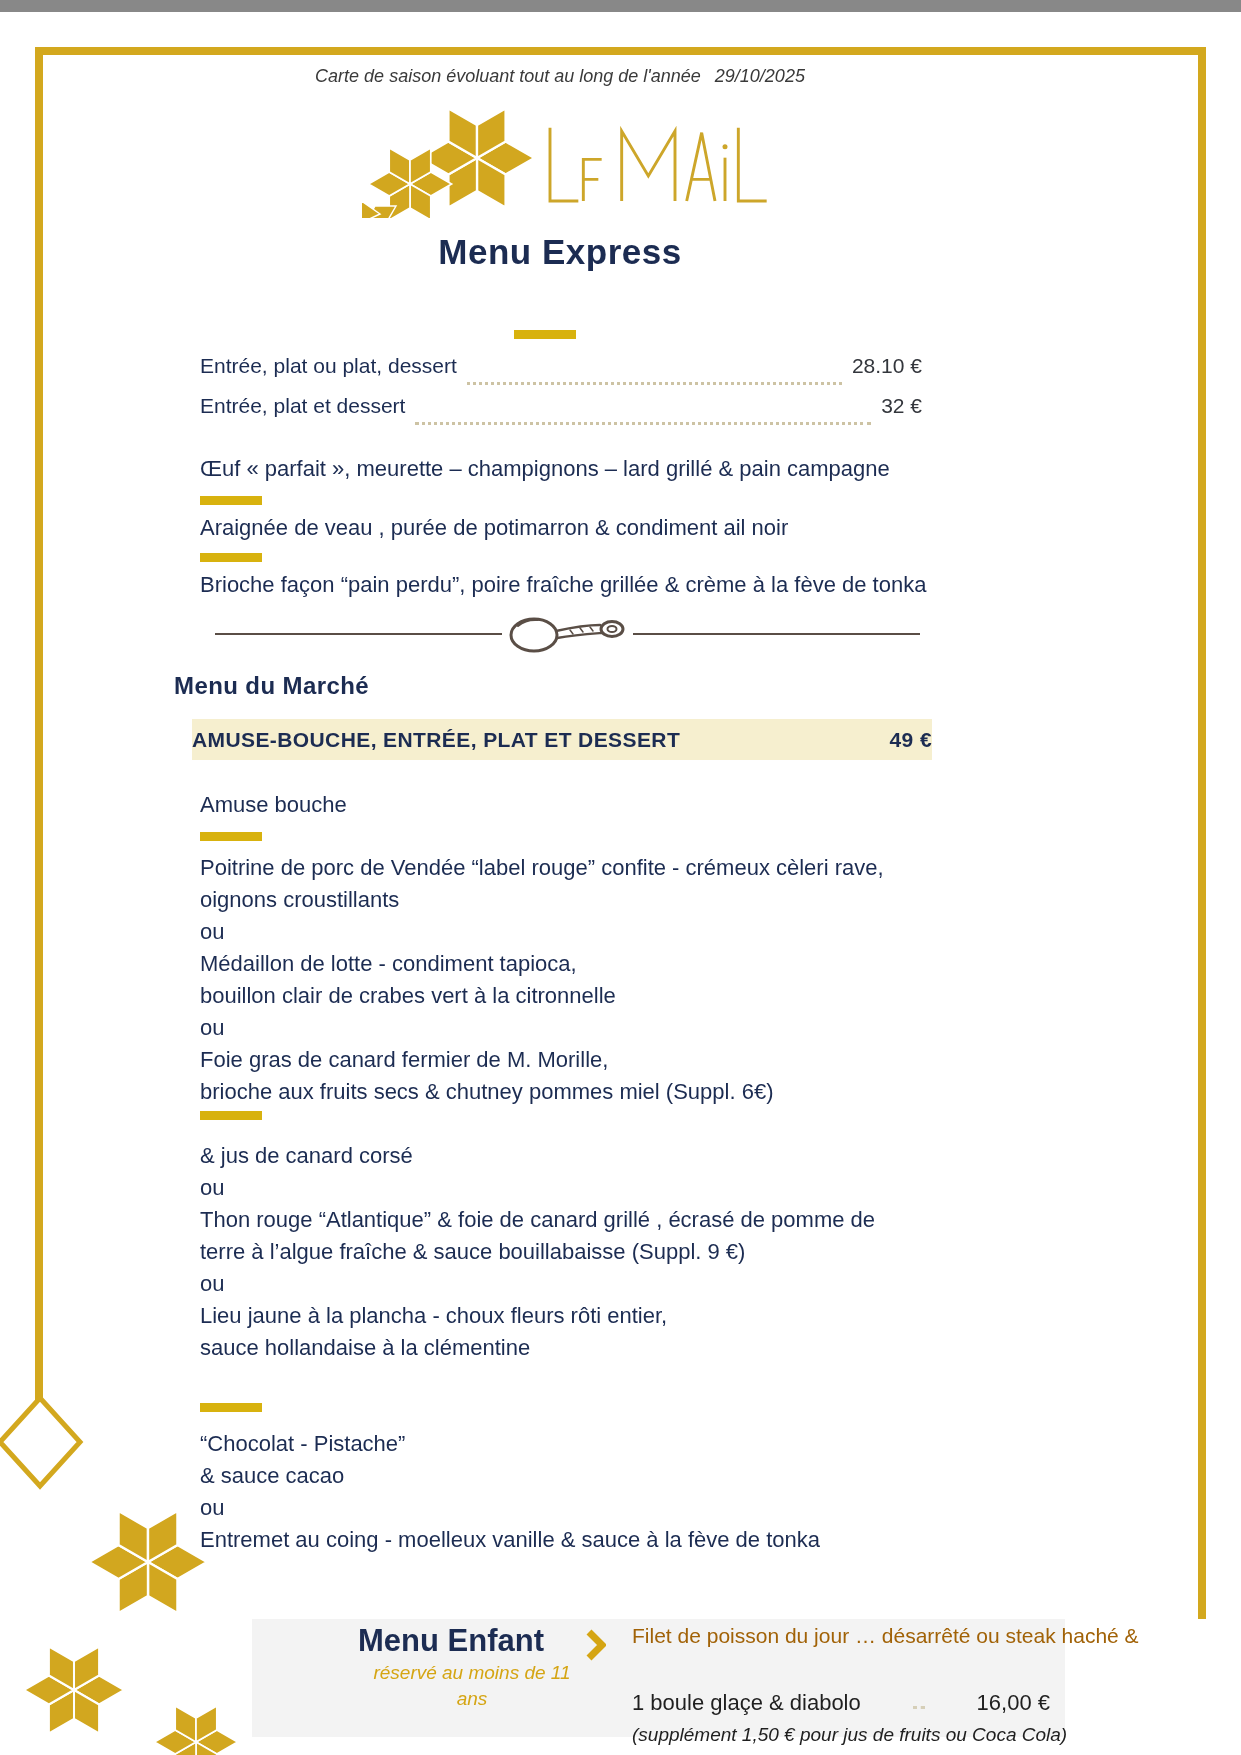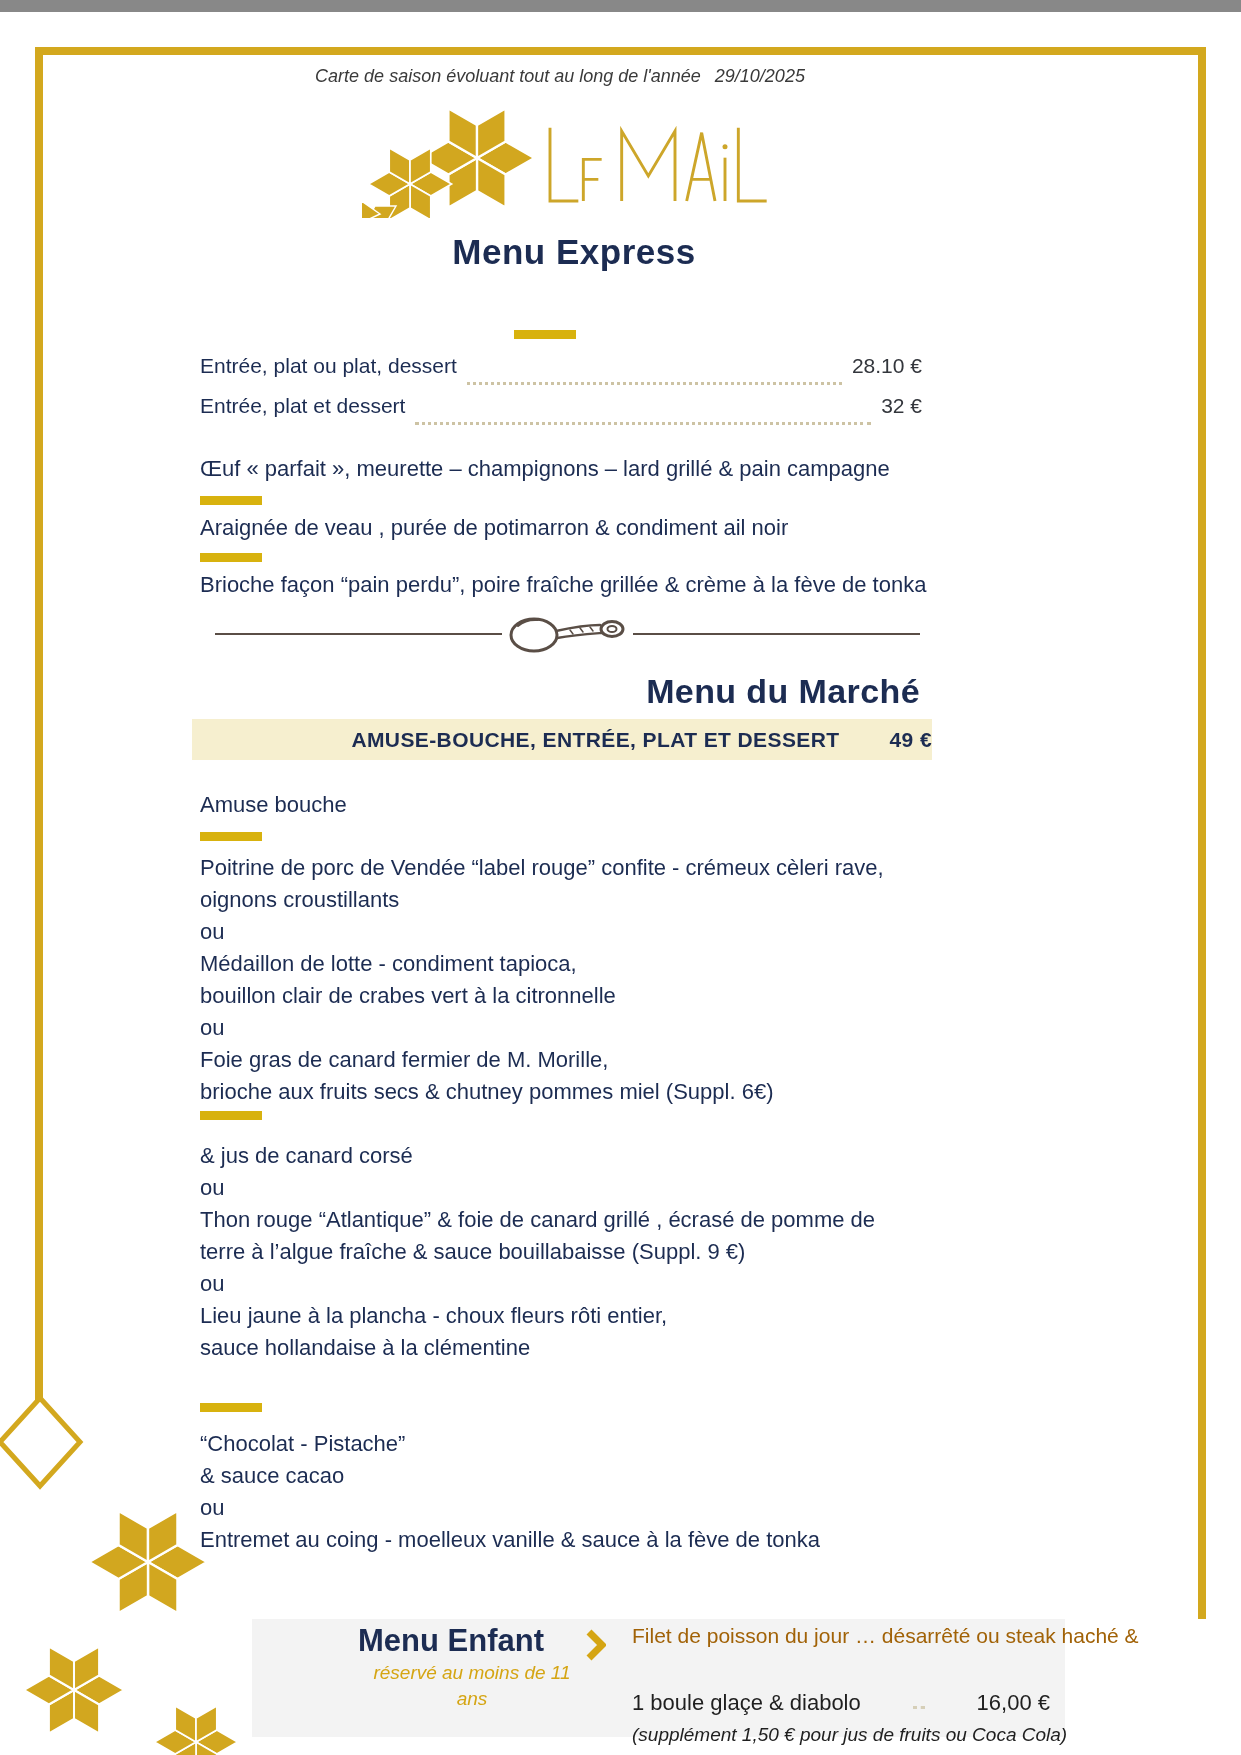--- a/index.html
+++ b/index.html
@@ -14,44 +14,44 @@
     color:var(--navy);
   }
   .abs{position:absolute;}
   
   .frame{background:var(--gold);}
   
   .tagline{left:190px; top:54px; width:740px; text-align:center;
     font-style:italic; font-size:18px; color:#3a3a3a;}
   .tagline .date{margin-left:14px;}
   
-  .h-express{left:204px; top:220px; width:740px; text-align:center;
+  .h-express{left:190px; top:220px; width:740px; text-align:center;
     font-size:35px; font-weight:bold; letter-spacing:.5px; color:var(--navy);}
   .sub-express{left:190px; top:271px; width:740px; text-align:center;
     font-size:19px; font-style:italic; color:var(--navy);}
-  .h-marche{left:180px; top:660px; width:740px; text-align:right;
-    font-size:34px; font-weight:bold; letter-spacing:.4px; color:var(--navy);}
+  .h-marche{left:174px; top:660px; width:740px; text-align:left;
+    font-size:24px; font-weight:bold; letter-spacing:.4px; color:var(--navy);}
   
   .bar{width:62px; height:9px; background:var(--gold_bright);}
   
   .pricing{left:200px; top:342px; width:722px;}
   .prow{display:flex; align-items:baseline; height:40px; font-size:21px;}
   .prow .lbl{color:var(--navy); white-space:nowrap;}
   .prow .leader{flex:1; border-bottom:3px dotted var(--leader_dots);
     margin:0 10px; align-self:flex-end; margin-bottom:9px;}
   .prow .amt{color:#33363c; white-space:nowrap;}
   
   .dish{left:200px; width:760px; font-size:22px; line-height:32px; color:var(--navy);}
   .dish .line{height:32px; white-space:nowrap;}
   .single{left:200px; width:780px; font-size:22px; color:var(--navy); white-space:nowrap;}
   
   .sline{height:2px; background:var(--spoon);}
   
   .banner{left:192px; top:707px; width:740px; height:41px; background:var(--banner_bg);
-    display:flex; align-items:center; justify-content:flex-end; gap:50px;
+    display:flex; align-items:center; justify-content:space-between; gap:50px;
     font-size:21px; font-weight:bold; letter-spacing:.4px; color:var(--navy);}
   
   .panel{left:252px; top:1607px; width:813px; height:118px; background:var(--panel_bg);}
   .enfant-title{left:358px; top:1611px; font-size:31px; font-weight:bold; color:var(--navy); white-space:nowrap;}
   .enfant-note{left:352px; width:240px; text-align:center; font-size:19px;
     font-style:italic; color:#d5a513;}
   .kidline{left:632px; width:418px; font-size:21px; color:#a16207; white-space:nowrap;}
   .kidrow{left:632px; top:1678px; width:418px; display:flex; align-items:baseline; font-size:22px; color:#1f1f1f;gap:40px;}
   .kidrow .leader{flex:1; border-bottom:3px dotted #d6cfb8; margin:0 12px; align-self:flex-end; margin-bottom:7px;}
   .kidsupp{left:632px; top:1712px; width:430px; font-size:19px; font-style:italic; color:#1f1f1f; white-space:nowrap;}

